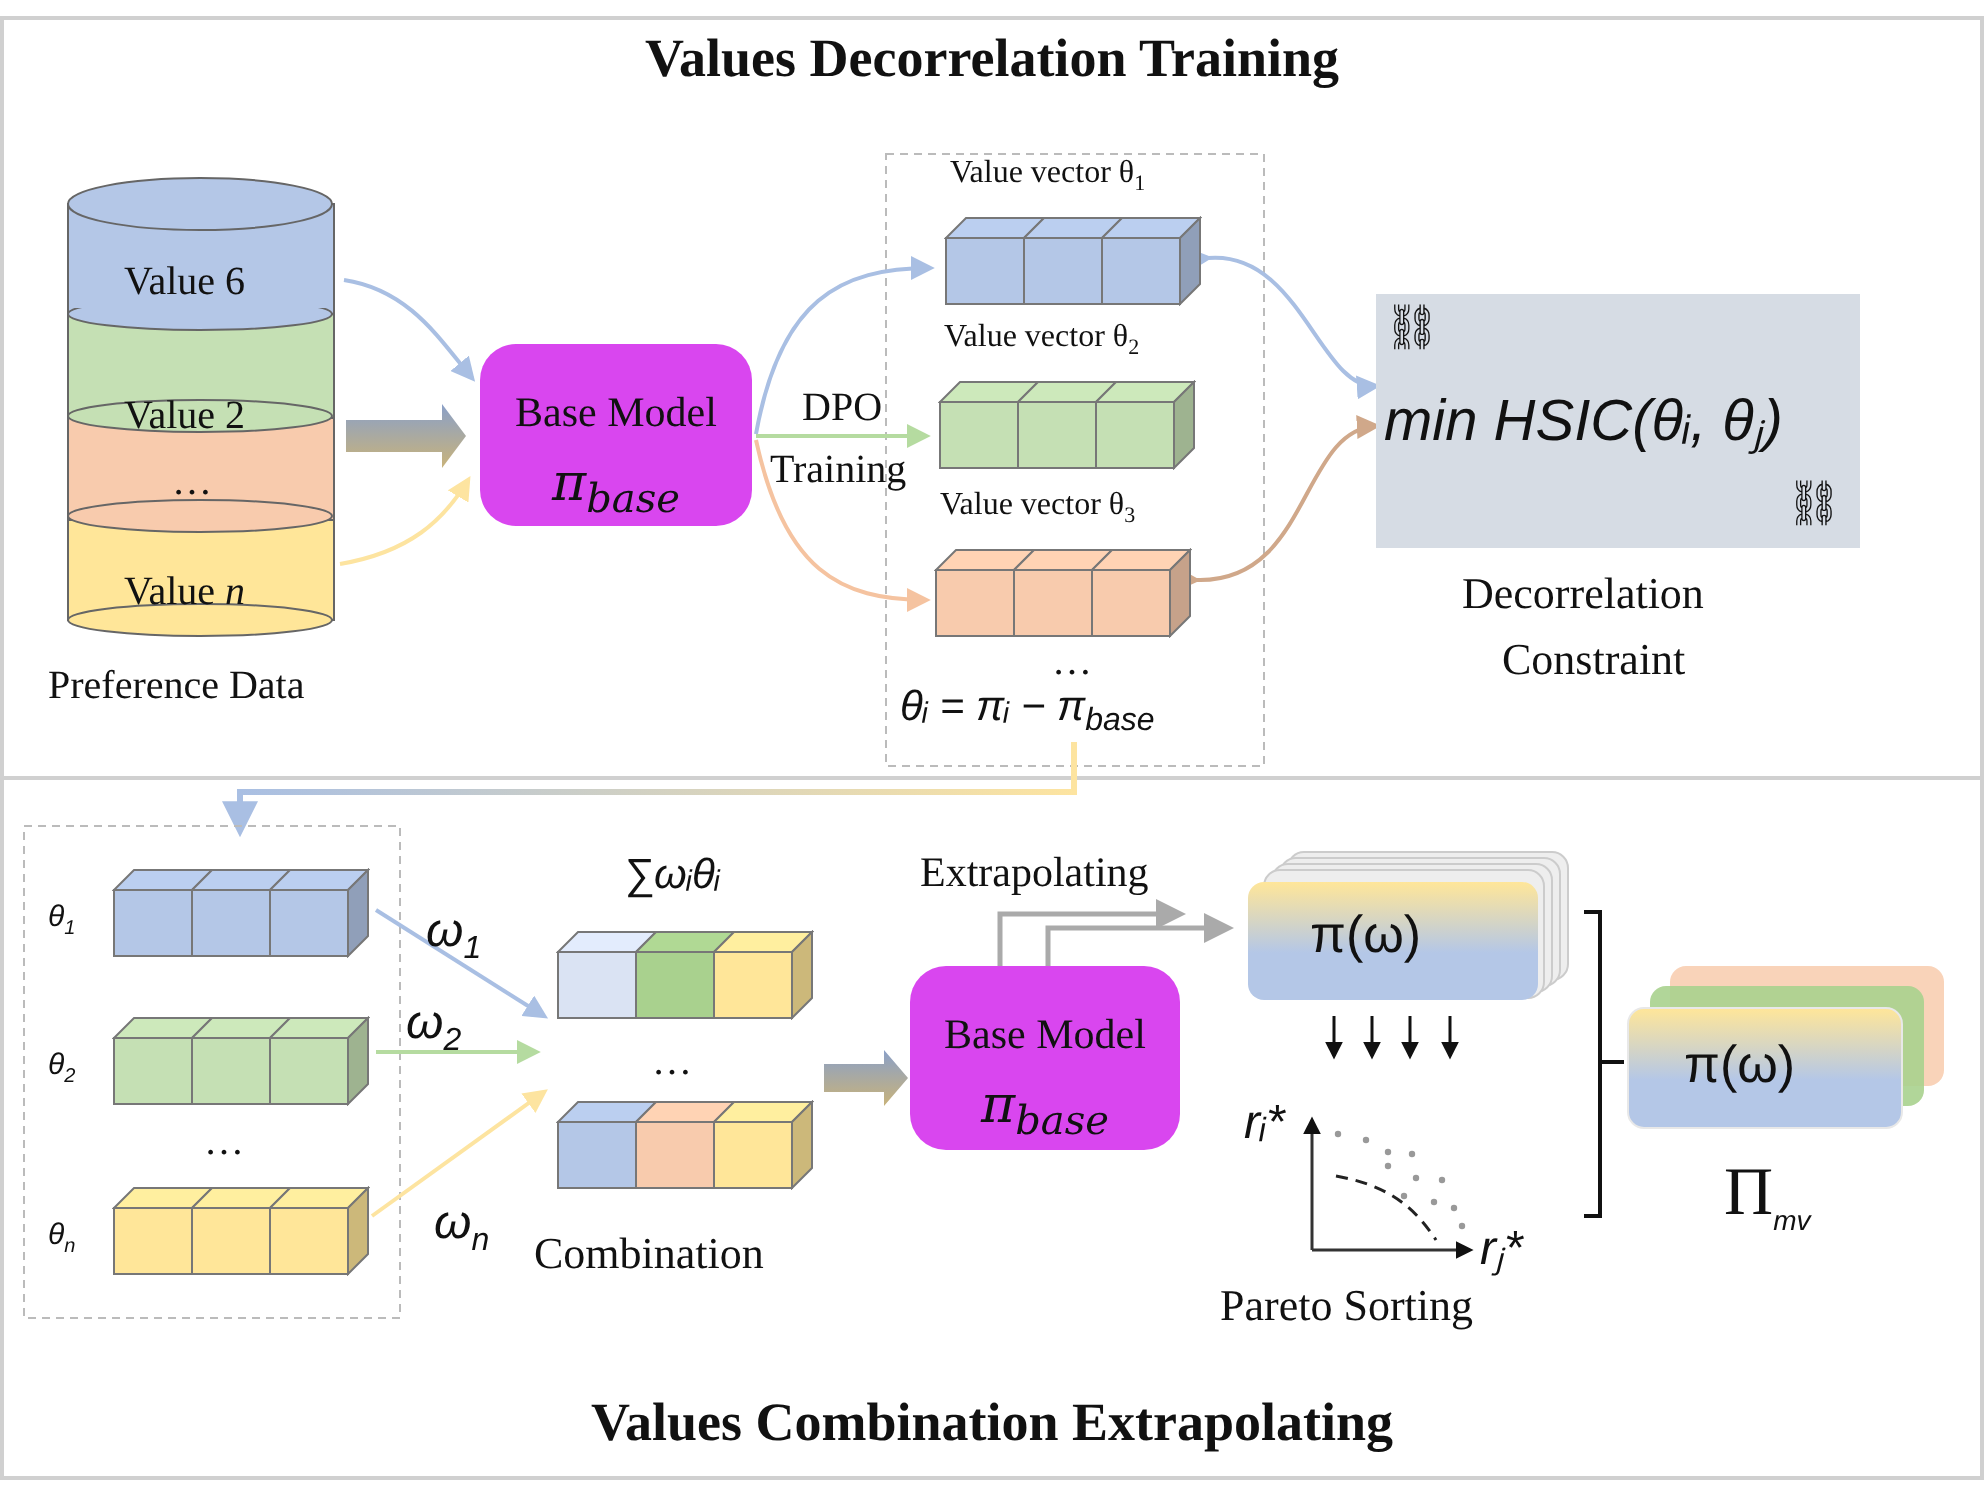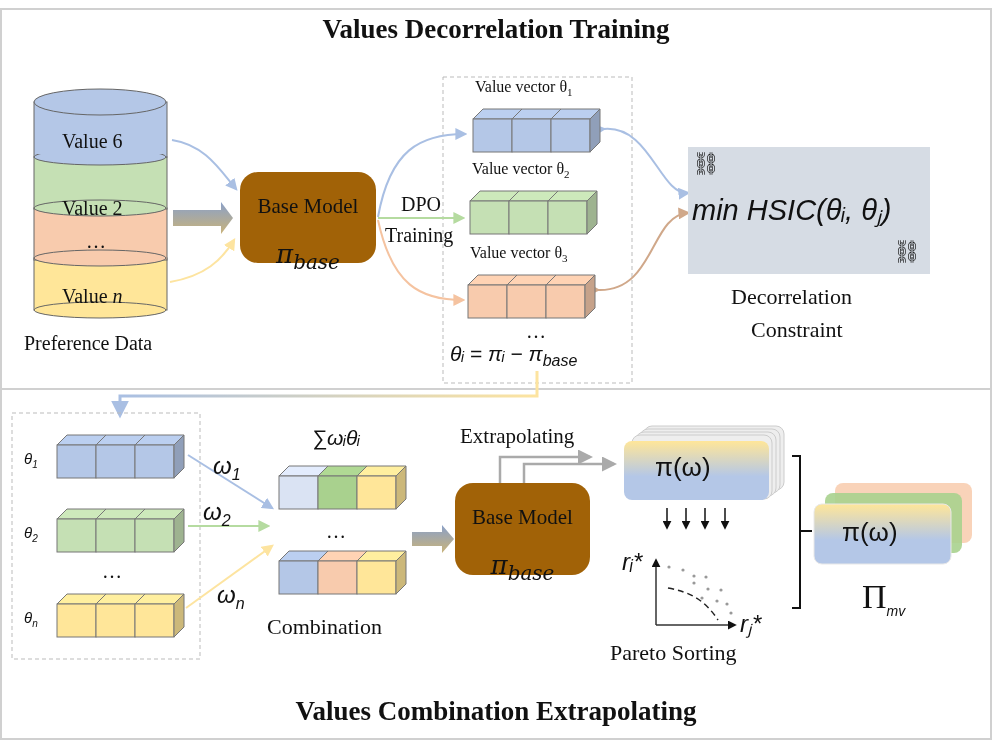--- a/index.html
+++ b/index.html
@@ -2,23 +2,23 @@
 <html><head>
 <meta charset="utf-8">
 <style>
   html, body { margin:0; padding:0; background:#fff; }
   body { width:992px; height:753px; position:relative; overflow:hidden; font-family:"Liberation Serif", serif; color:#111; }
   .abs { position:absolute; }
   .panel { position:absolute; border:2px solid #d0d0d0; box-sizing:border-box; }
   .title { position:absolute; font-weight:bold; font-size:27px; text-align:center; white-space:nowrap; }
   .lbl { position:absolute; white-space:nowrap; font-size:20px; }
   .math { font-family:Liberation Sans, sans-serif; font-style:italic; }
-  .bm { position:absolute; background:#a16207; border-radius:18px; text-align:center; }
+  .bm { position:absolute; background:#d946ef; border-radius:18px; text-align:center; }
   .bm .t1 { font-size:21px; margin-top:22px; }
-  .bm .t2 { font-size:26px; font-family:"DejaVu Serif", serif; font-style:italic; margin-top:20px; }
+  .bm .t2 { font-size:26px; font-family:"DejaVu Serif", serif; font-style:italic; margin-top:8px; }
   .hsic { position:absolute; background:#d6dce4; }
 </style>
 </head>
 <body>
 
 <div class="panel" style="left:0;top:8px;width:992px;height:382px;"></div>
 <div class="panel" style="left:0;top:388px;width:992px;height:352px;"></div>
 
 <div class="title" style="left:0;width:992px;top:14px;">Values Decorrelation Training</div>
 <div class="title" style="left:0;width:992px;top:696px;">Values Combination Extrapolating</div>
@@ -167,21 +167,21 @@
   <div class="abs" style="left:205px;top:92px;font-size:22px;">⛓</div>
 </div>
 <div class="lbl" style="left:731px;top:284px;font-size:22px;">Decorrelation</div>
 <div class="lbl" style="left:751px;top:317px;font-size:22px;">Constraint</div>
 
 <div id="theta-wrap"></div>
 <div class="lbl" style="left:102px;top:560px;">…</div>
 
 <div class="lbl math" style="left:213px;top:452px;font-size:24px;"><span>ω</span><sub style="font-size:16px;">1</sub></div>
 <div class="lbl math" style="left:203px;top:498px;font-size:24px;"><span>ω</span><sub style="font-size:16px;">2</sub></div>
-<div class="lbl math" style="left:217px;top:581px;font-size:24px;"><span>ω</span><sub style="font-size:16px;">n</sub></div>
+<div class="lbl math" style="left:217px;top:598px;font-size:24px;"><span>ω</span><sub style="font-size:16px;">n</sub></div>
 
 <div class="lbl math" style="left:312px;top:426px;font-size:21px;">∑ωᵢθᵢ</div>
 <div id="combo-wrap"></div>
 <div class="lbl" style="left:326px;top:520px;">…</div>
 <div class="lbl" style="left:267px;top:614px;font-size:22px;">Combination</div>
 
 <div class="bm" style="left:455px;top:483px;width:135px;height:92px;">
   <div class="t1">Base Model</div>
   <div class="t2"><span>π</span><sub style="font-size:20px;">base</sub></div>
 </div>

